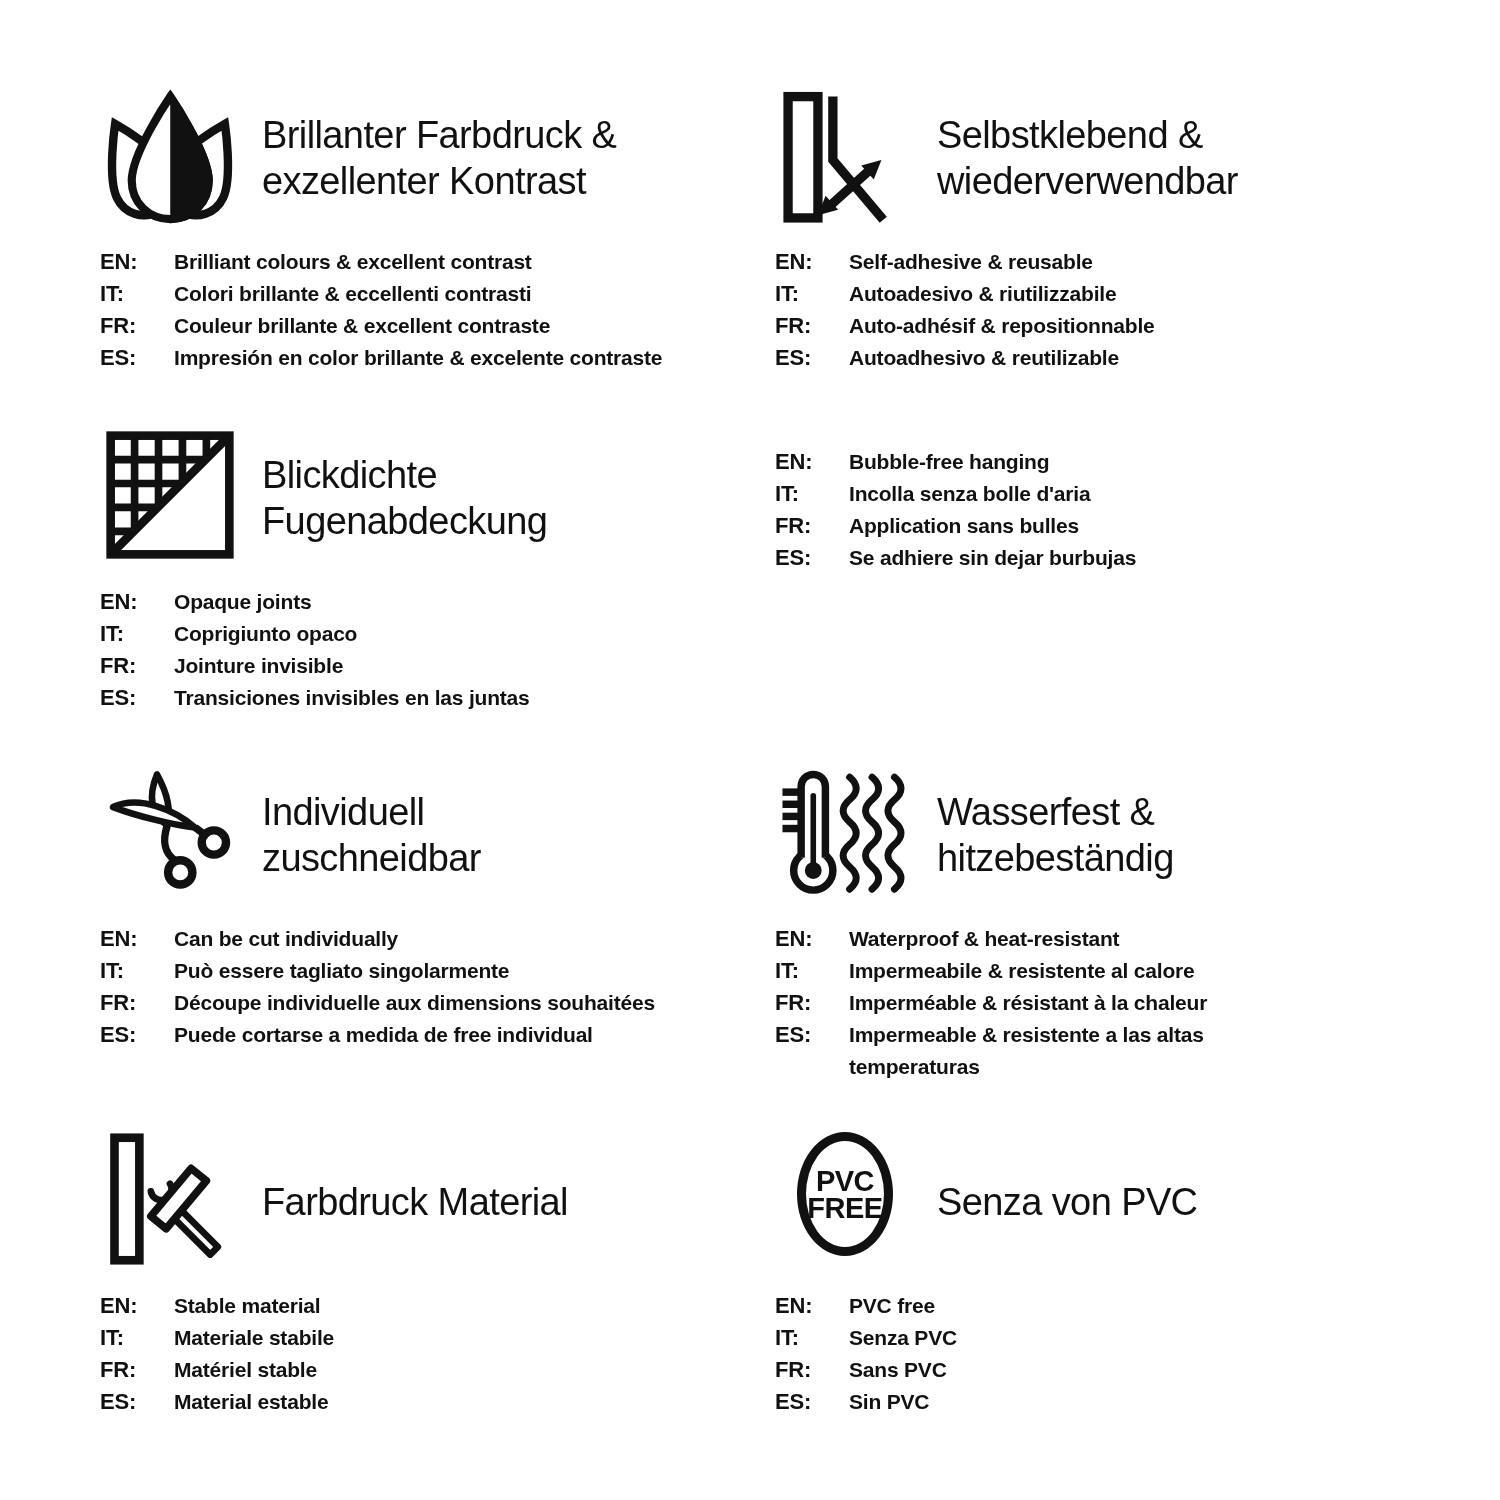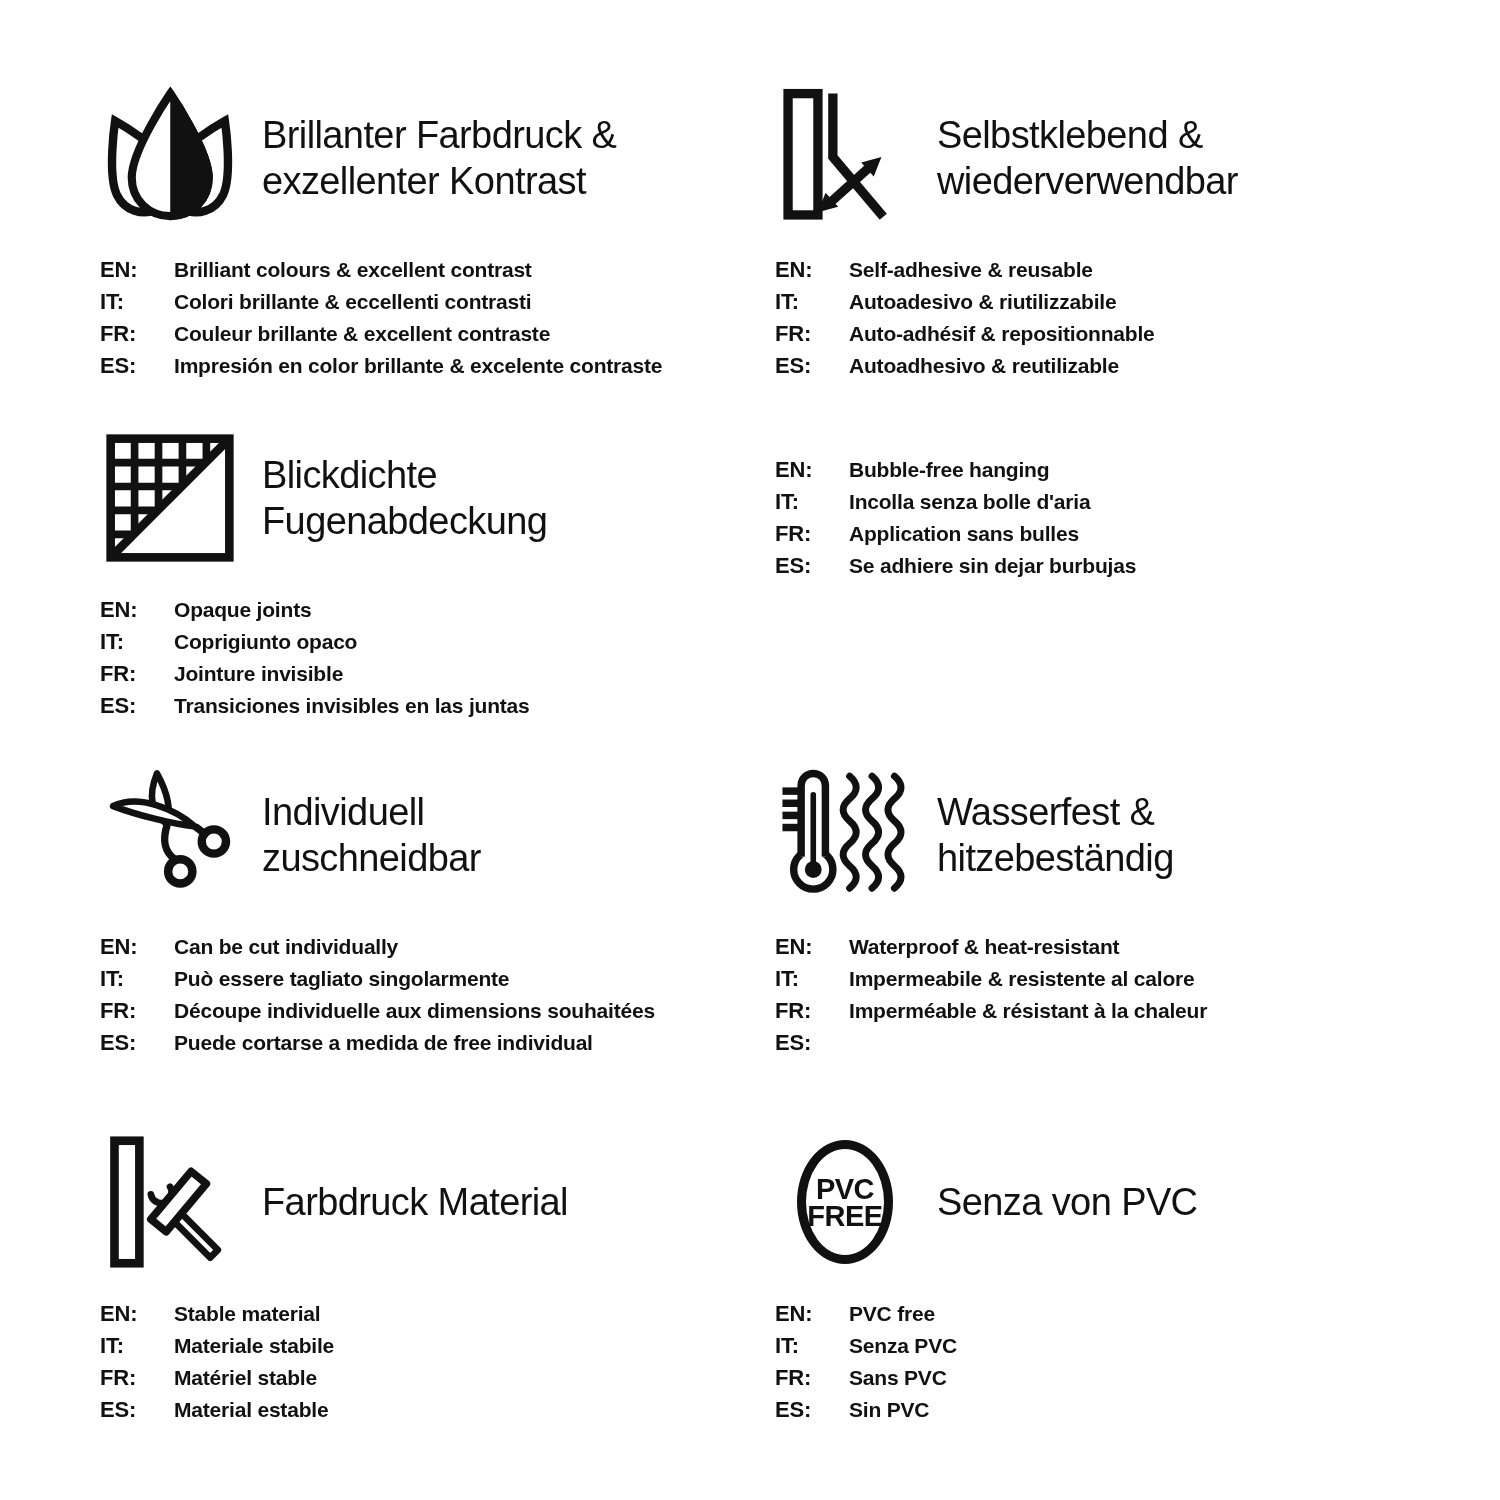--- a/index.html
+++ b/index.html
@@ -15,27 +15,27 @@
     grid-template-columns:675px 1fr;
     grid-template-rows:340px 337px 367px auto;
     padding:88px 28px 0 100px;
   }
   .feature { }
   .feature-header {
     display:flex; align-items:center; gap:22px; height:140px;
   }
   .icon-box {
     width:140px; height:140px; flex:0 0 140px;
-    display:flex; align-items:center; justify-content:center;
+    display:flex; align-items:flex-start; justify-content:center;
   }
   .feature-title {
     font-size:38px; font-weight:400; line-height:46px;
     letter-spacing:-0.6px; white-space:pre-line; color:#111;
   }
-  .langs { margin-top:26px; }
+  .langs { margin-top:18px; }
   .lang-row { display:flex; align-items:flex-start; }
   .lang-label {
     flex:0 0 74px; width:74px;
     font-size:22px; font-weight:700; line-height:32px; letter-spacing:-0.2px;
   }
   .lang-text {
     font-size:21px; font-weight:700; line-height:32px; letter-spacing:-0.2px;
     white-space:pre-line;
   }
   .pvc-badge {
@@ -267,20 +267,22 @@
       <div class="lang-row">
         <span class="lang-label">IT:</span>
         <span class="lang-text">Impermeabile &amp; resistente al calore</span>
       </div>
       <div class="lang-row">
         <span class="lang-label">FR:</span>
         <span class="lang-text">Imperméable &amp; résistant à la chaleur</span>
       </div>
       <div class="lang-row">
         <span class="lang-label">ES:</span>
+        <span class="lang-text">Impermeable &amp; resistente a las altas
+temperaturas</span>
       </div>
     </div>
   </div>
 
   <div class="feature">
     <div class="feature-header">
       <div class="icon-box">
         <svg width="134" height="134" viewBox="0 0 140 140">
           <rect x="12" y="6" width="26" height="128" fill="#fff" stroke="#111" stroke-width="9"></rect>
           <path d="M50 62 A11 11 0 1 0 70 54" fill="none" stroke="#111" stroke-width="7" stroke-linecap="round"></path>

